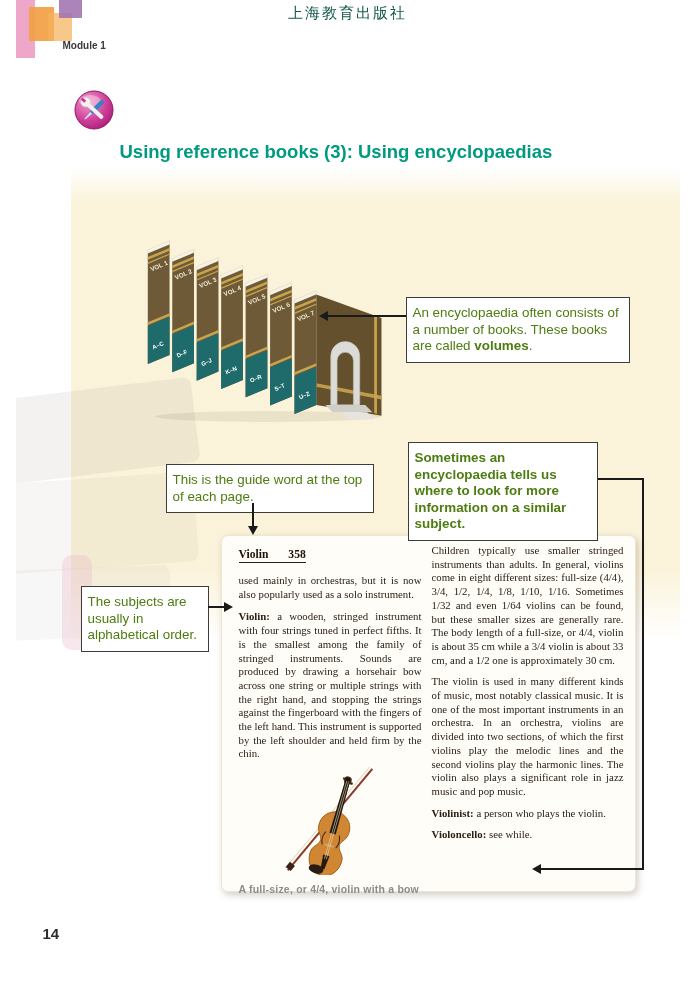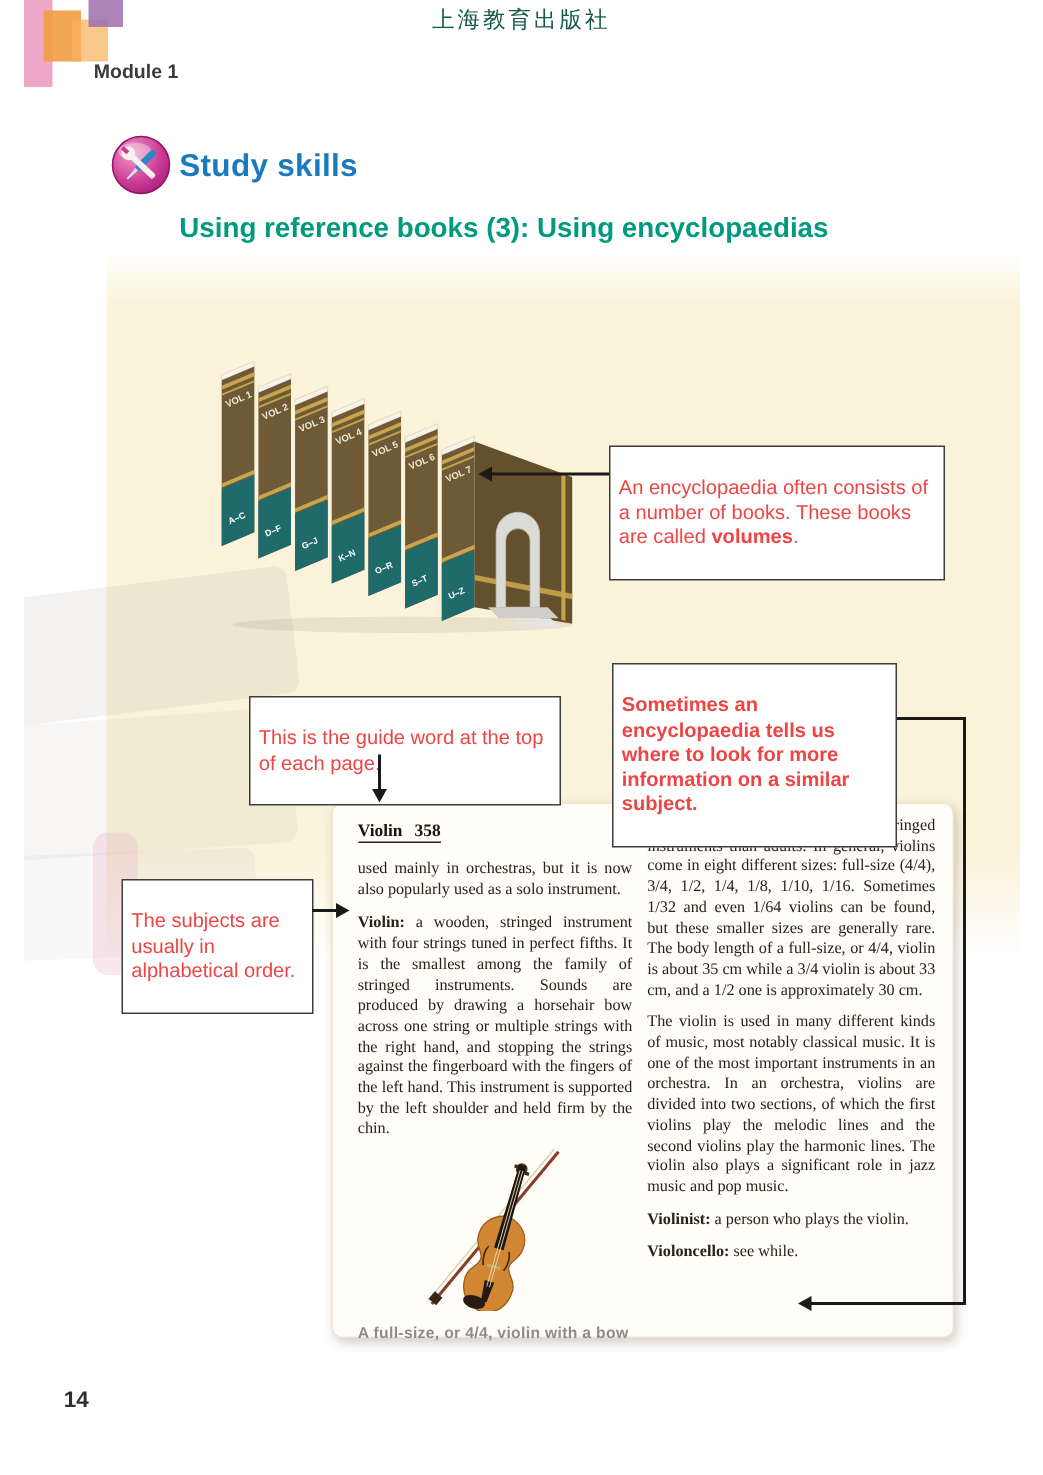--- a/index.html
+++ b/index.html
@@ -13,35 +13,35 @@
   .bg-bookshape { position:absolute; background:rgba(140,128,115,0.10); border-radius:8px; }
   .bg-pinkwash { position:absolute; left:46px; top:555px; width:30px; height:95px;
     background:rgba(236,186,200,0.35); border-radius:10px; }
 
   
   .sq { position:absolute; }
 
   .publisher { position:absolute; left:0; right:0; top:4px; text-align:center;
     font-family:"Liberation Serif","DejaVu Serif",serif; font-size:15px; letter-spacing:2px;
     color:#15594a; }
-  .module { position:absolute; left:47px; top:40px; font-size:13px; font-weight:bold; color:#3a3a3a; }
+  .module { position:absolute; left:47px; top:40px; font-size:10px; font-weight:bold; color:#3a3a3a; }
 
   .study-icon { position:absolute; left:58px; top:90px; width:40px; height:40px; }
   .study-title { position:absolute; left:104px; top:99px; font-size:21px; font-weight:bold;
     color:#1b79c0; letter-spacing:.2px; }
   .lesson-title { position:absolute; left:104px; top:141px; font-size:18.5px; font-weight:bold;
     color:#009a7f; }
   .intro { position:absolute; left:104px; top:171px; width:512px;
     font-family:"Liberation Serif","DejaVu Serif",serif; font-size:16.5px; line-height:1.32; color:#1e1e1e; }
 
   .books-svg { position:absolute; left:130px; top:237px; width:240px; height:186px; }
 
   
   .co-box { position:absolute; background:#ffffff; border:1.6px solid #3c3c3c;
-    font-size:13.4px; line-height:1.24; color:#ef4444; padding:19px 6px; }
+    font-size:13.4px; line-height:1.24; color:#4d7c0f; padding:7px 6px; }
   .co-volumes { left:390px; top:297px; width:224px; }
   .co-guide { left:150px; top:464px; width:208px; }
   .co-cross { left:392px; top:442px; width:190px;font-weight:bold; }
   .co-alpha { left:65px; top:586px; width:128px; }
   .co-box b { font-weight:bold; }
 
   
   .ln { position:absolute; background:#1a1a1a; }
   .ah { position:absolute; width:0; height:0; }
   .ah-left  { border-top:5px solid transparent; border-bottom:5px solid transparent; border-right:9px solid #1a1a1a; }
@@ -52,21 +52,21 @@
   .ency { position:absolute; left:205px; top:535px; width:415px; height:357px;
     background:#fffdf8; border:1px solid #eee6d2; border-radius:7px;
     box-shadow:2px 3px 7px rgba(120,105,80,.32); }
   .col-left  { position:absolute; left:17px;  top:8px; width:183px; }
   .col-right { position:absolute; left:210px; top:8px; width:192px; }
   .ser { font-family:"Liberation Serif","DejaVu Serif",serif; font-size:10.8px; line-height:1.27;
     color:#2b2116; text-align:justify; }
   .guideword { display:inline-block; border-bottom:1.3px solid #222;
     font-family:"Liberation Serif","DejaVu Serif",serif; font-size:11.6px; font-weight:bold;
     color:#1c1206; padding-bottom:1px; }
-  .guideword .gw-name { margin-right:8px; }
+  .guideword .gw-name { margin-right:20px; }
   .p-gap { margin-top:9px; }
   .term { font-weight:bold;margin-top:40px; }
   .violin-fig { margin-top:6px; width:160px; height:108px; margin-left:12px; }
   .fig-caption { margin-top:4px; font-size:10.5px; font-weight:bold; color:#8e8c88; letter-spacing:.2px; }
 
   .pagenum { position:absolute; left:27px; top:925px; font-size:15px; font-weight:bold; color:#2e2e2e; }
 </style>
 </head>
 <body>
 
@@ -99,21 +99,20 @@
     <g transform="rotate(45 20 20)">
       <rect x="17.8" y="7" width="4.4" height="17" rx="1.6" fill="#2e86c8"></rect>
       <polygon points="18.8,24 21.2,24 20.6,33 19.4,33" fill="#cfe2f2"></polygon>
     </g>
     <g transform="rotate(-47 20 20)">
       <rect x="18" y="9" width="4" height="23" rx="1.8" fill="#f4f2ee"></rect>
       <circle cx="20" cy="8.5" r="4.6" fill="#f4f2ee"></circle>
       <rect x="18.6" y="3" width="2.8" height="5" fill="#c9389a"></rect>
     </g>
   </svg>
-  <div class="study-title">Study skills</div>
   <div class="lesson-title">Using reference books (3): Using encyclopaedias</div>
 
   <svg class="books-svg" viewBox="0 0 265 205">
     <ellipse cx="135" cy="198" rx="125" ry="6" fill="rgba(90,80,60,0.10)"></ellipse>
 
     <g transform="translate(164,63.2)">
       <polygon points="24,0 96,26 96,134 24,122" fill="#64502c"></polygon>
       <polygon points="88,23 91,24 91,132 88,131" fill="#c9a44e"></polygon>
       <polygon points="24,98 96,112 96,116 24,102" fill="#c9a44e" opacity="0.9"></polygon>
       <g>

